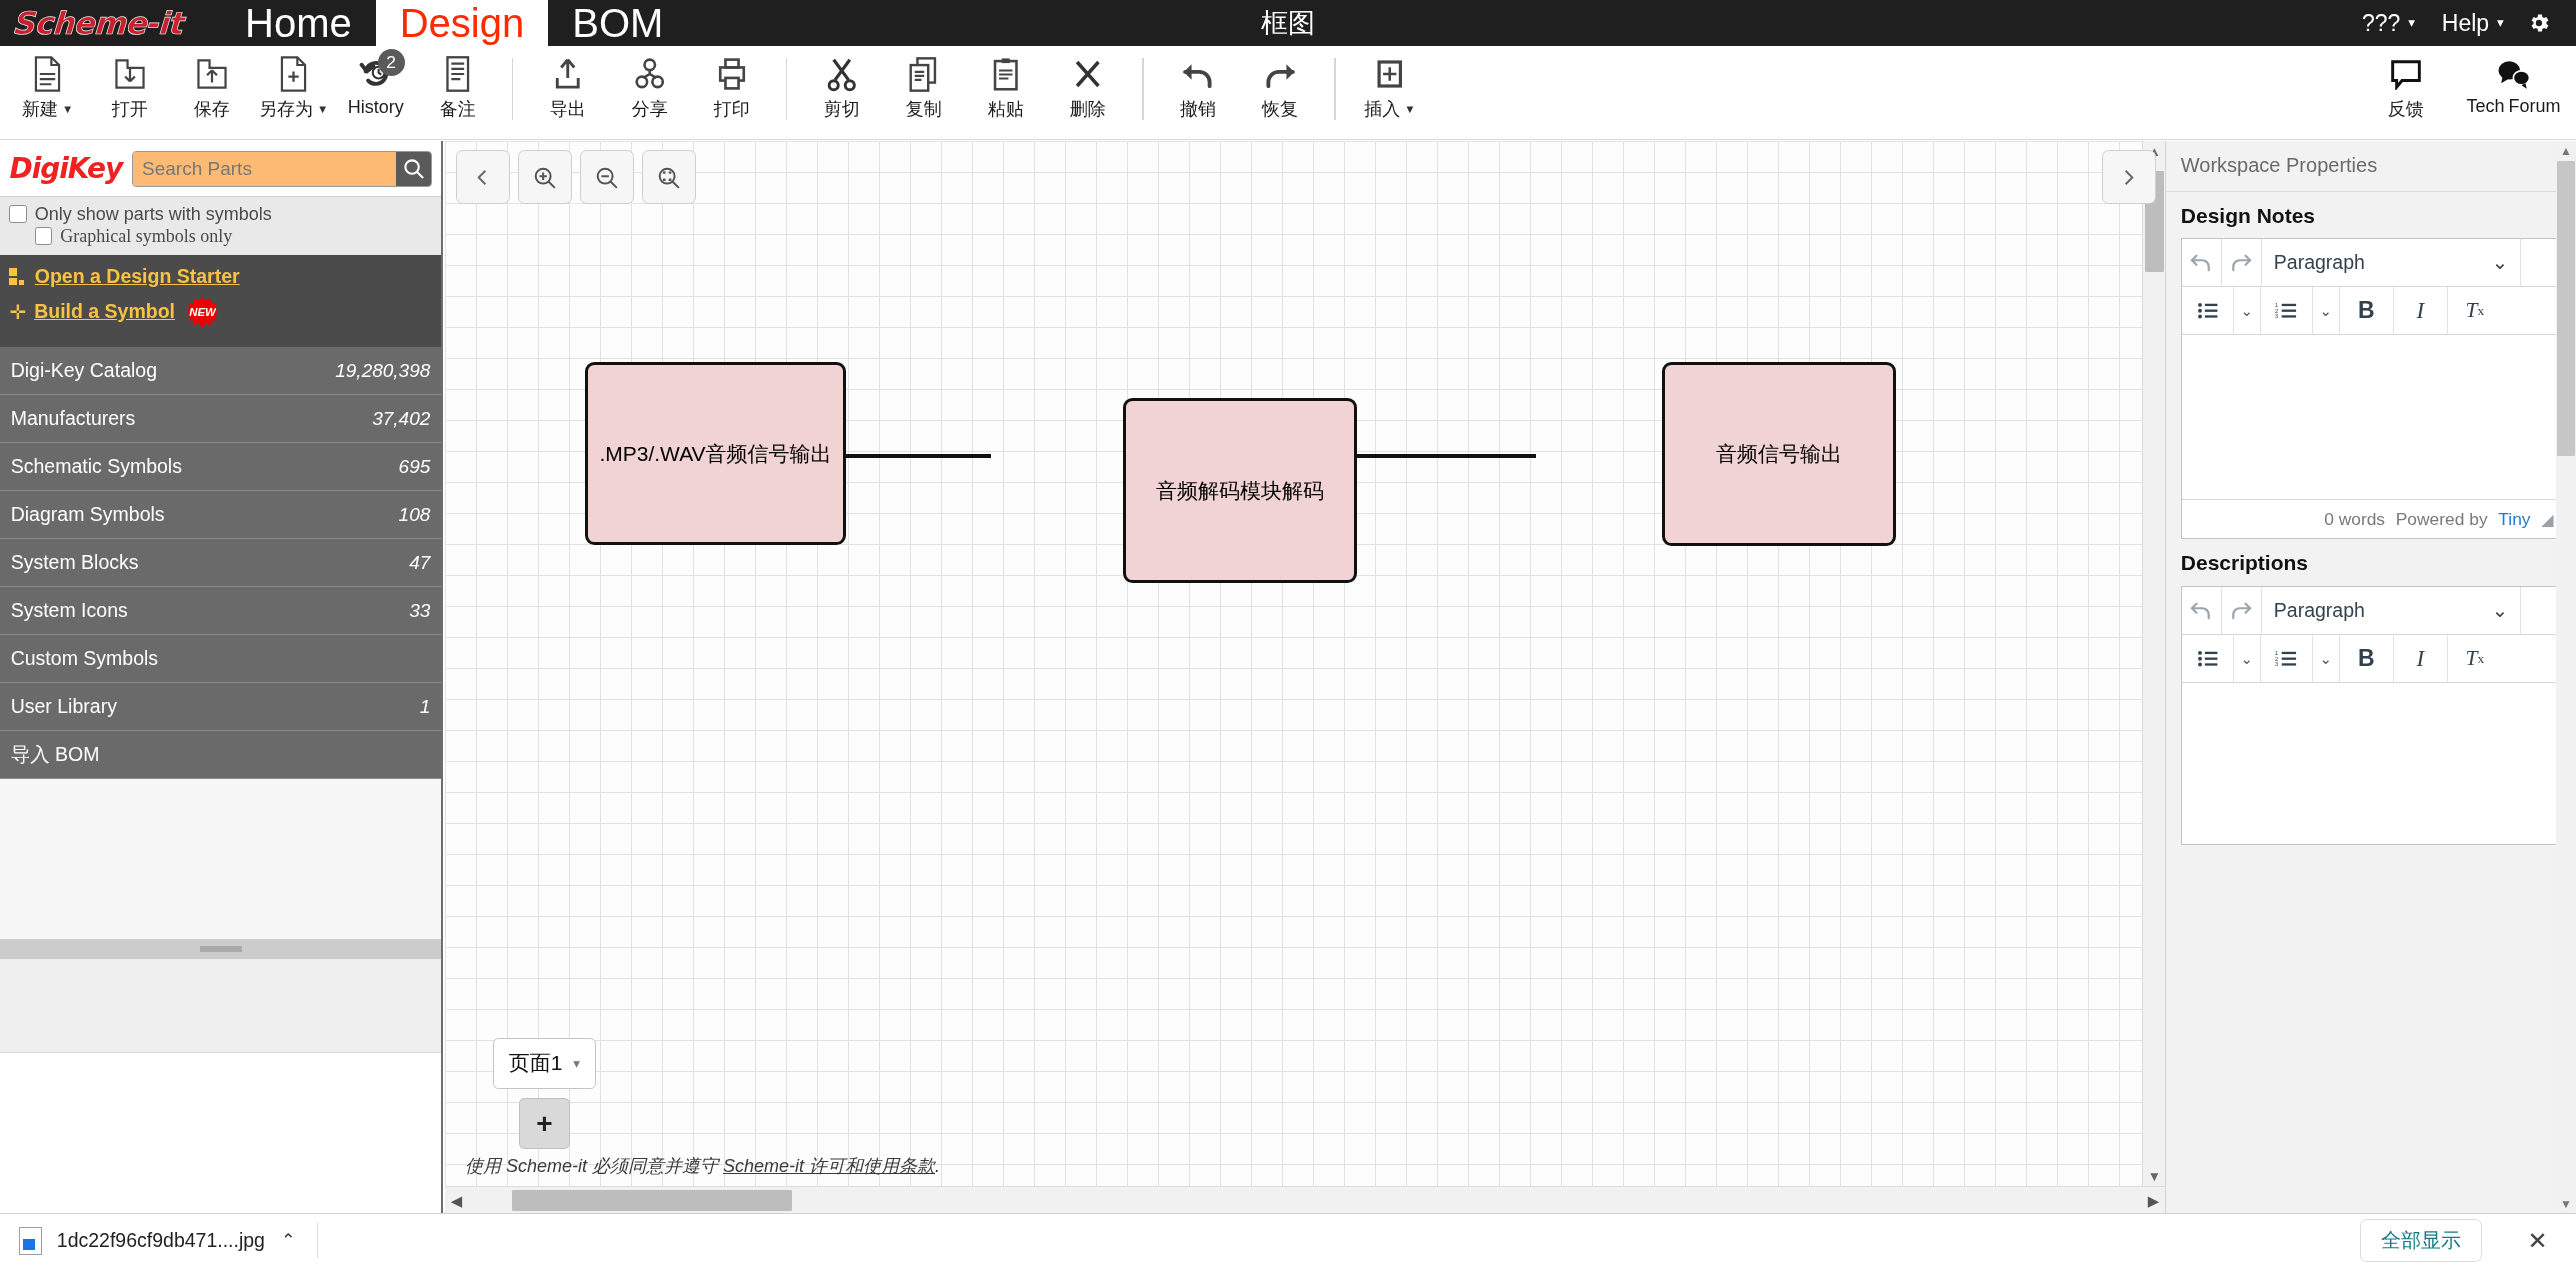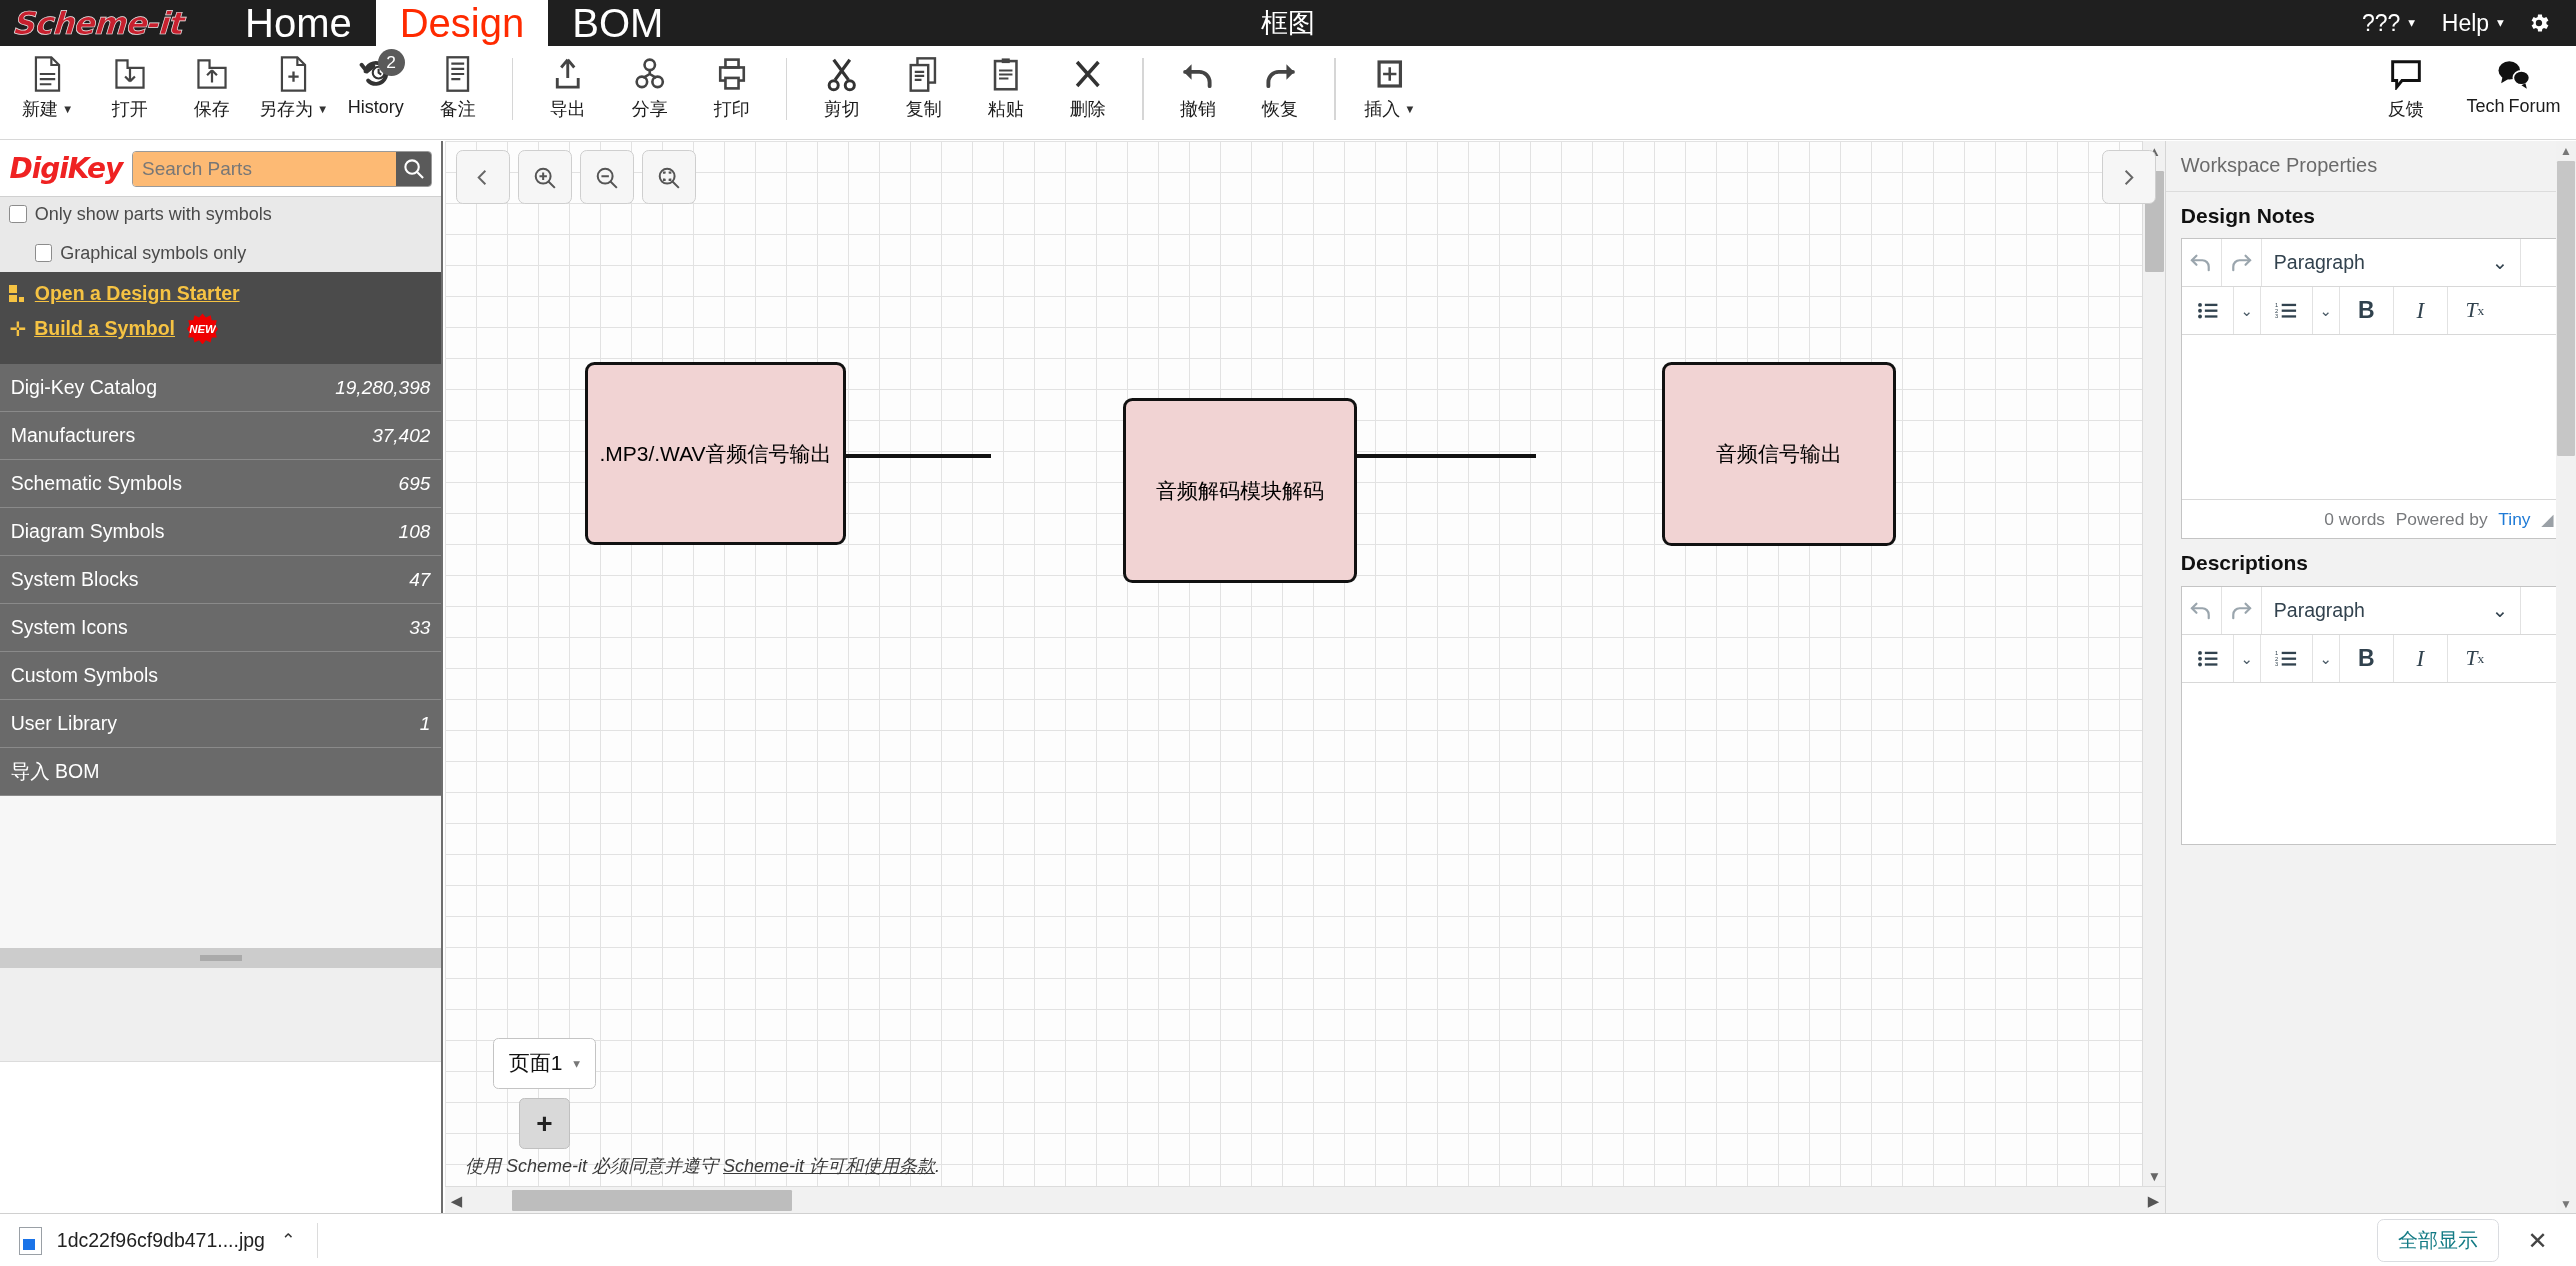--- a/index.html
+++ b/index.html
@@ -103,21 +103,21 @@
   .searchwrap input::placeholder { color: #777; }
   .searchbtn {
     width: 50px; background: #5a5a5a; color: #fff;
     display: flex; align-items: center; justify-content: center; cursor: pointer;
   }
   .filters {
     background: #e9e9e9; padding: 6.7px 9.4px 8px 9.4px;
     border-top: 0.7px solid #d0d0d0;
   }
   .frow { display: flex; align-items: center; gap: 8px; font-size: 18px; color: #4a4a4a; }
-  .frow + .frow { margin-top: 18px; padding-left: 25.5px; }
+  .frow + .frow { margin-top: 1px; padding-left: 25.5px; font-family: Liberation Serif, serif; }
   .cbox {
     width: 17.4px; height: 17.4px; border: 1.3px solid #8c8c8c; border-radius: 2.7px;
     background: #fff; flex: none; cursor: pointer;
   }
   .darkblock { background: #4b4b4b; padding: 10.7px 9.4px 12px 9.4px; }
   .dlink {
     display: flex; align-items: center; gap: 8px; margin-bottom: 8px; cursor: pointer;
   }
   .dlink .dtext {
     color: #f6c343; font-size: 19.5px; font-weight: bold;
@@ -281,21 +281,21 @@
     width: 23px; height: 28px; background: #fff; border: 1.3px solid #9aa0a6;
     position: relative; flex: none;
   }
   .dlfile::after {
     content: ''; position: absolute; left: 3.4px; bottom: 3.4px;
     width: 12px; height: 10.7px; background: #1a73e8;
   }
   .dlname { font-size: 19.5px; color: #222; }
   .dlcaret { font-size: 17.4px; color: #333; margin-left: 16px; cursor: pointer; }
   .dlsep { width: 1.3px; height: 35px; background: #dcdcdc; margin-left: 21.5px; }
-  .dlright { margin-left: auto; display: flex; align-items: center; gap: 19px; }
+  .dlright { margin-left: auto; display: flex; align-items: center; gap: 36px; }
   .showall {
     border: 1.3px solid #dadce0; border-radius: 6.7px; padding: 6.7px 20px;
     font-size: 20px; color: #127a84; cursor: pointer;
   }
   .dlclose { font-size: 24px; color: #444; cursor: pointer; padding: 0 9.4px; }
 
   svg { display: block; }
 </style>
 </head>
 <body>

